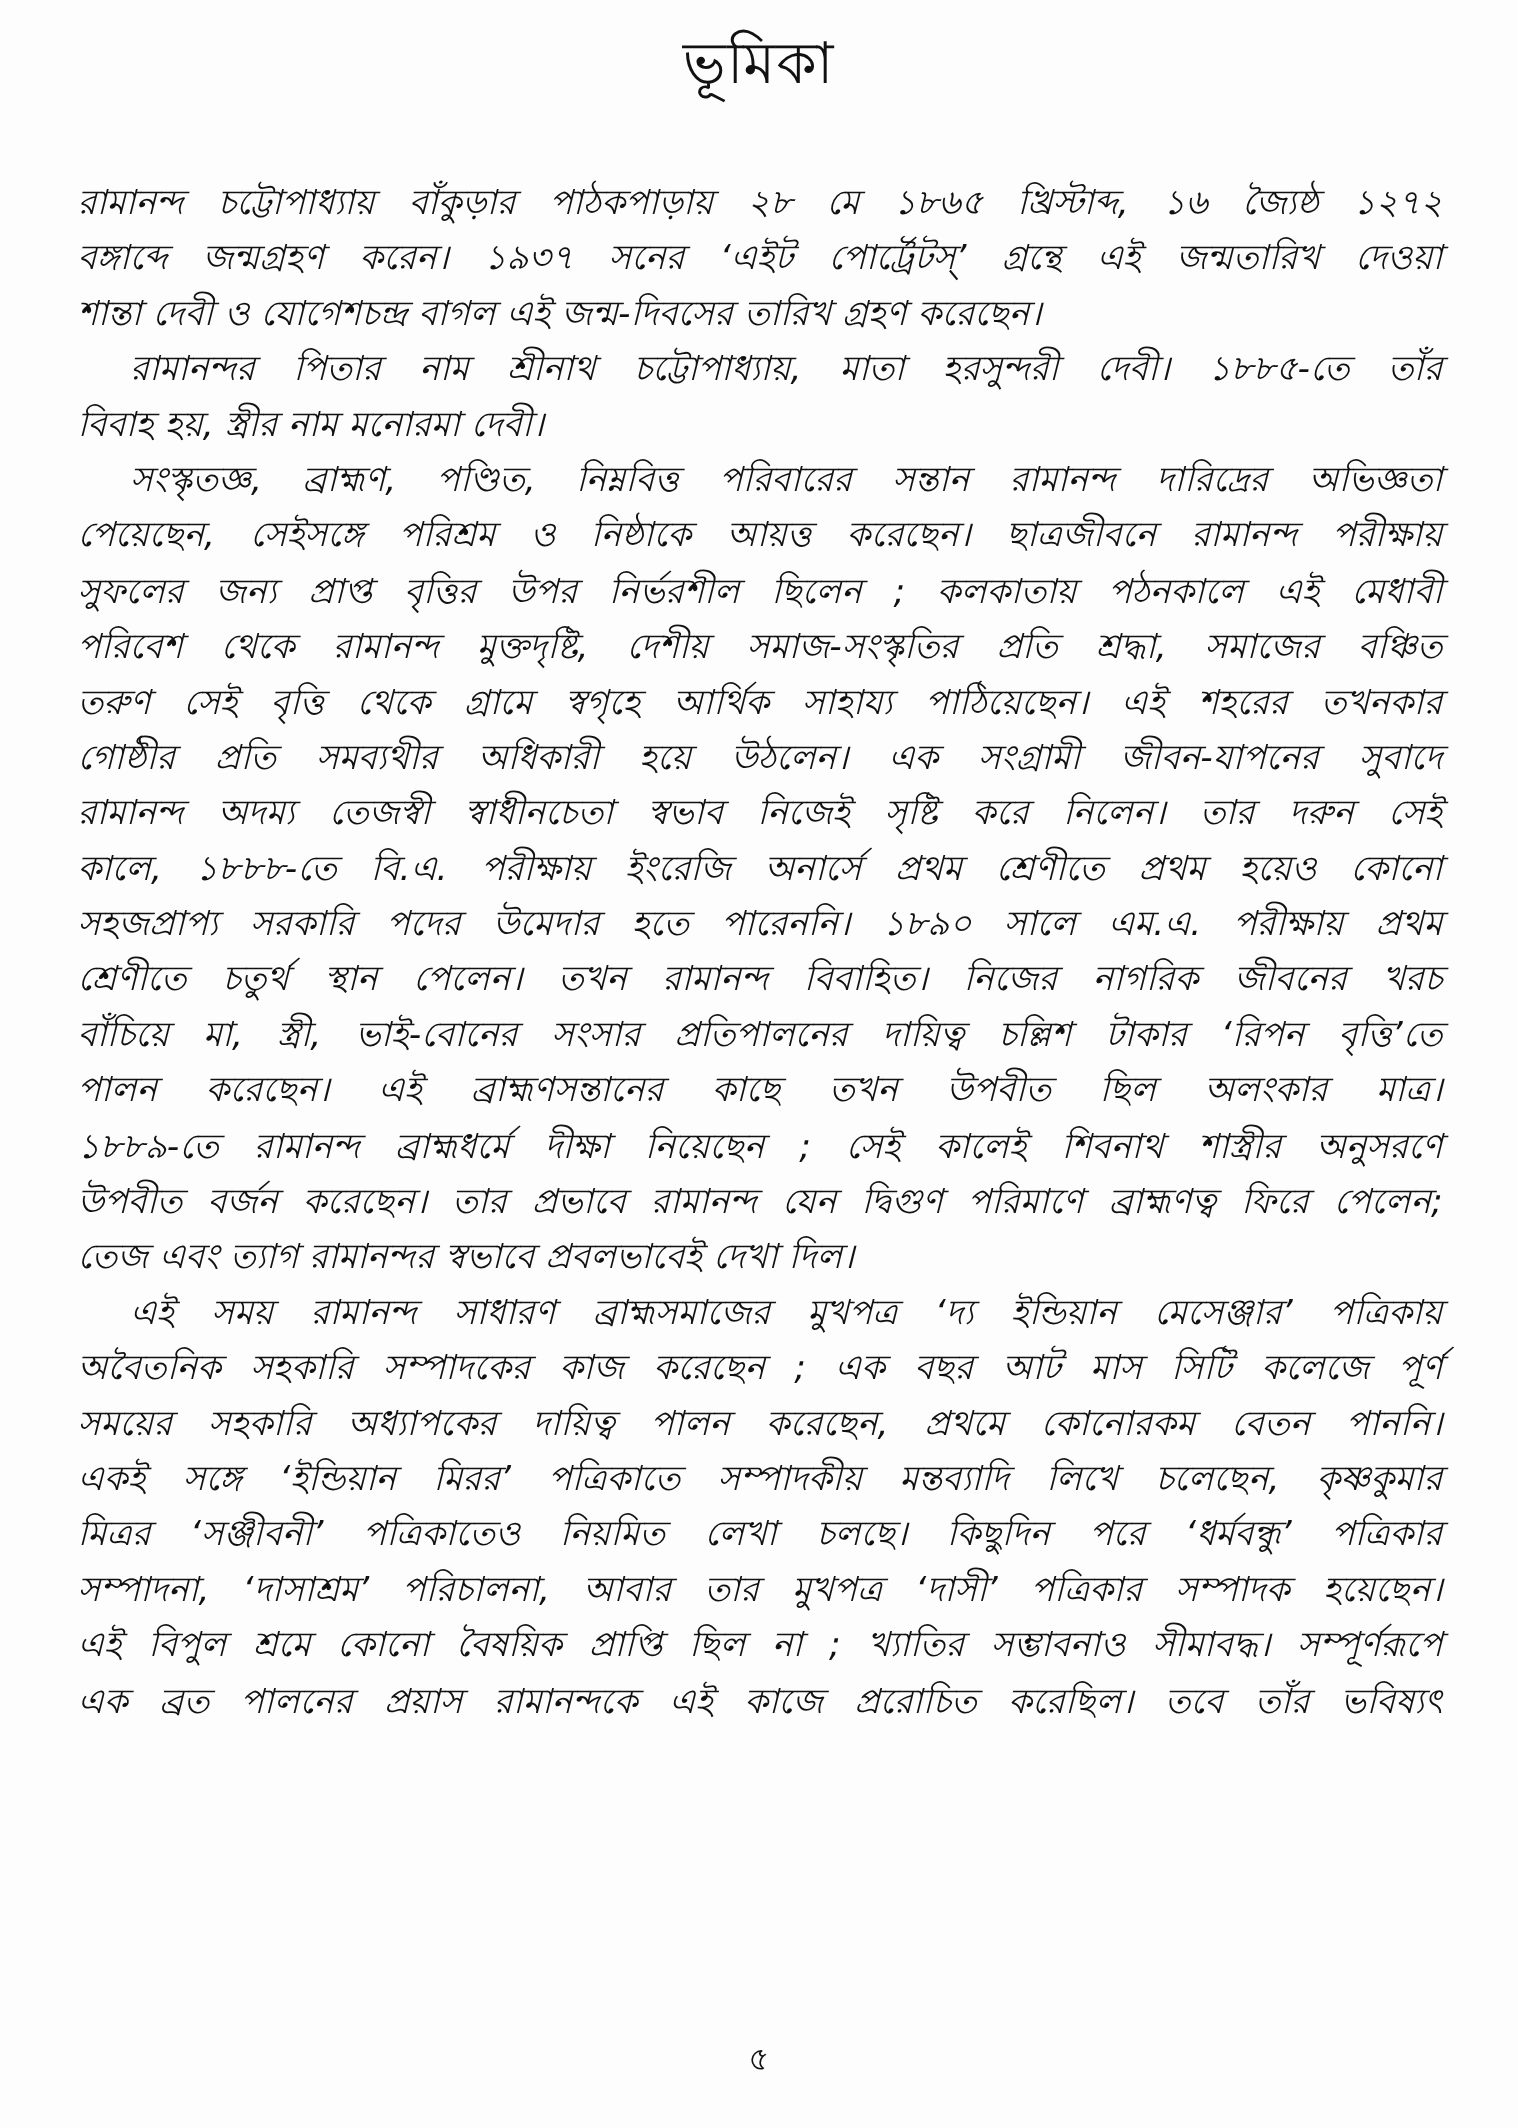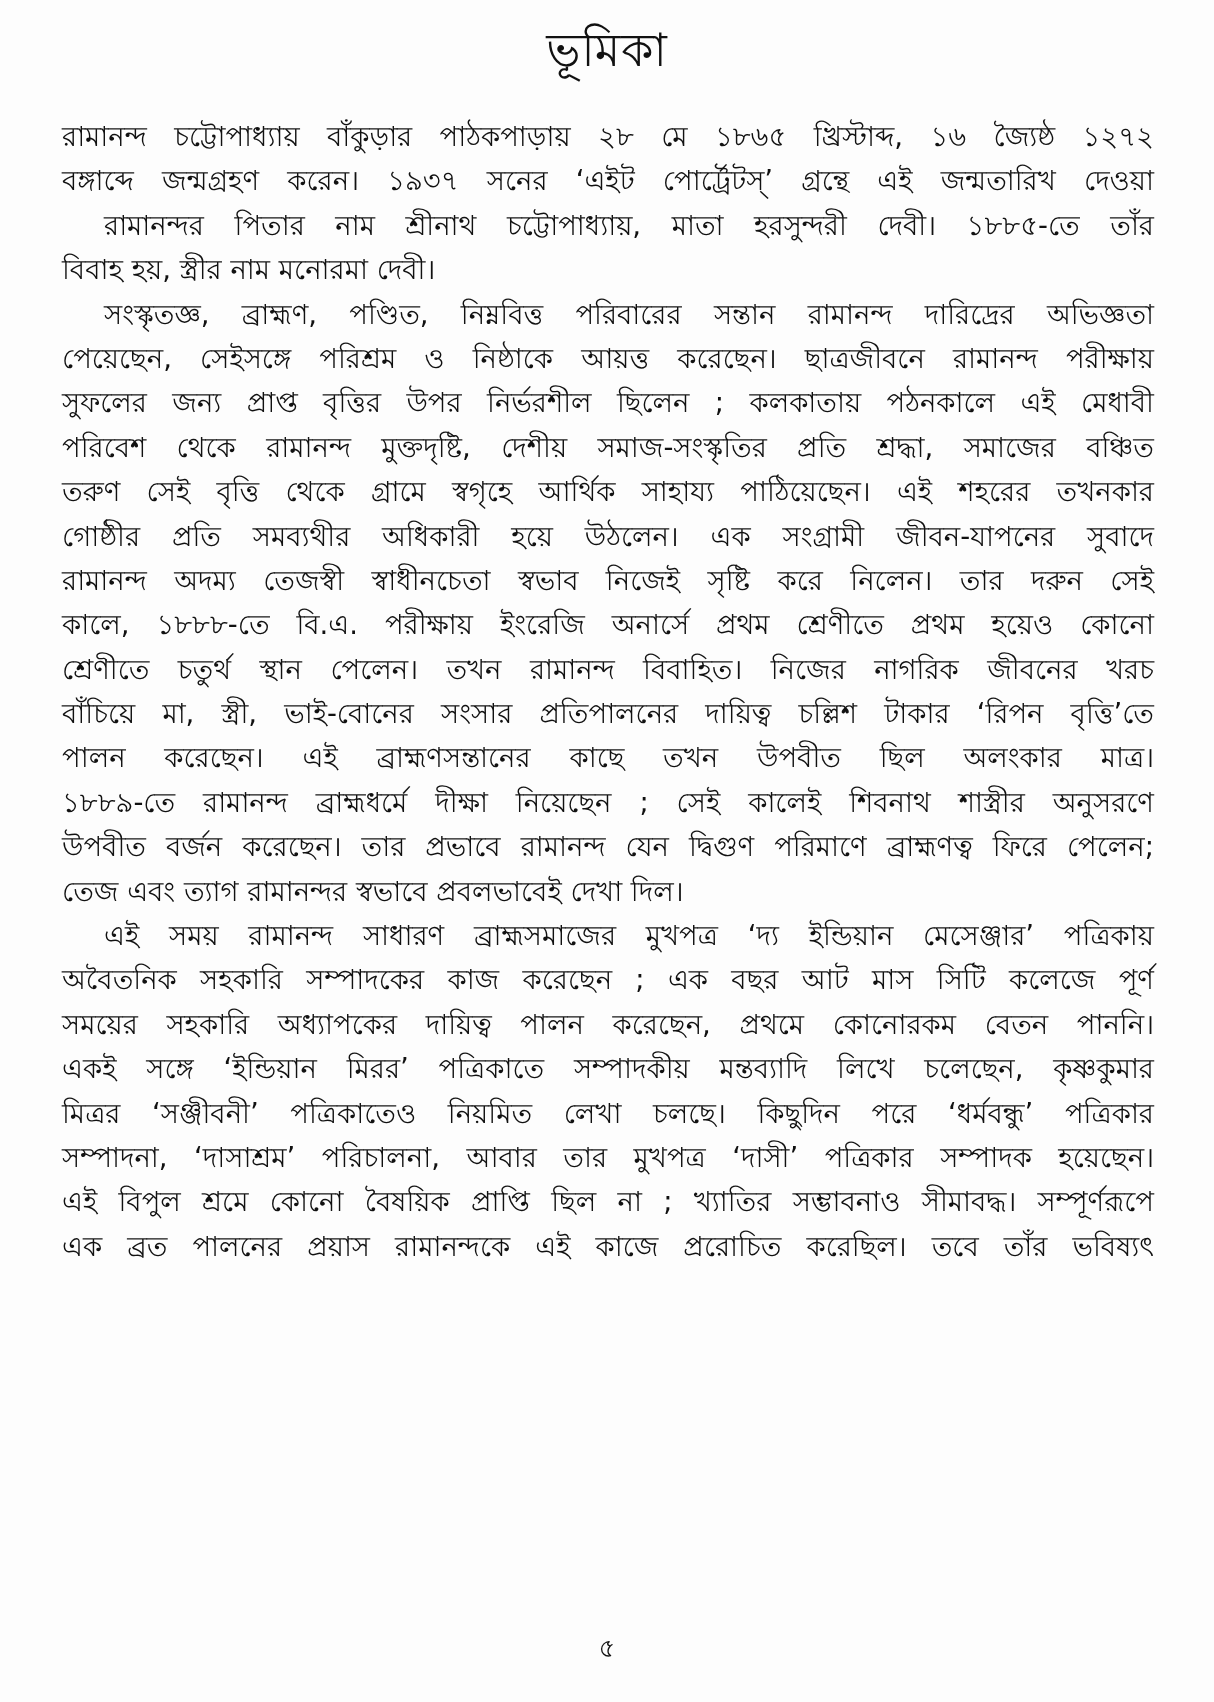--- a/index.html
+++ b/index.html
@@ -28,22 +28,23 @@
       left: 0;
       width: 1214px;
       text-align: center;
       font-size: 46px;
       line-height: 64px;
       letter-spacing: 1px;
     }
     .body-text {
       position: absolute;
       left: 62px;
-      top: 114px;
+      top: 140px;
       width: 1092px;
+      font-style: italic;
     }
     .line {
       display: block;
       height: 44.4px;
       line-height: 44.4px;
       font-size: 27.5px;
       white-space: nowrap;
       text-align: justify;
       text-align-last: justify;
       overflow: visible;
@@ -68,32 +69,34 @@
 <body>
 
 <div class="page">
 
   <div class="title">ভূমিকা</div>
 
   <div class="body-text">
 
     <span class="line">রামানন্দ চট্টোপাধ্যায় বাঁকুড়ার পাঠকপাড়ায় ২৮ মে ১৮৬৫ খ্রিস্টাব্দ, ১৬ জ্যৈষ্ঠ ১২৭২</span>
     <span class="line">বঙ্গাব্দে জন্মগ্রহণ করেন। ১৯৩৭ সনের ‘এইট পোর্ট্রেটস্’ গ্রন্থে এই জন্মতারিখ দেওয়া</span>
+    <span class="line last">শান্তা দেবী ও যোগেশচন্দ্র বাগল এই জন্ম-দিবসের তারিখ গ্রহণ করেছেন।</span>
 
     <span class="line indent">রামানন্দর পিতার নাম শ্রীনাথ চট্টোপাধ্যায়, মাতা হরসুন্দরী দেবী। ১৮৮৫-তে তাঁর</span>
     <span class="line last">বিবাহ হয়, স্ত্রীর নাম মনোরমা দেবী।</span>
 
     <span class="line indent">সংস্কৃতজ্ঞ, ব্রাহ্মণ, পণ্ডিত, নিম্নবিত্ত পরিবারের সন্তান রামানন্দ দারিদ্রের অভিজ্ঞতা</span>
     <span class="line">পেয়েছেন, সেইসঙ্গে পরিশ্রম ও নিষ্ঠাকে আয়ত্ত করেছেন। ছাত্রজীবনে রামানন্দ পরীক্ষায়</span>
     <span class="line">সুফলের জন্য প্রাপ্ত বৃত্তির উপর নির্ভরশীল ছিলেন ; কলকাতায় পঠনকালে এই মেধাবী</span>
     <span class="line">পরিবেশ থেকে রামানন্দ মুক্তদৃষ্টি, দেশীয় সমাজ-সংস্কৃতির প্রতি শ্রদ্ধা, সমাজের বঞ্চিত</span>
     <span class="line">তরুণ সেই বৃত্তি থেকে গ্রামে স্বগৃহে আর্থিক সাহায্য পাঠিয়েছেন। এই শহরের তখনকার</span>
     <span class="line">গোষ্ঠীর প্রতি সমব্যথীর অধিকারী হয়ে উঠলেন। এক সংগ্রামী জীবন-যাপনের সুবাদে</span>
     <span class="line">রামানন্দ অদম্য তেজস্বী স্বাধীনচেতা স্বভাব নিজেই সৃষ্টি করে নিলেন। তার দরুন সেই</span>
     <span class="line">কালে, ১৮৮৮-তে বি.এ. পরীক্ষায় ইংরেজি অনার্সে প্রথম শ্রেণীতে প্রথম হয়েও কোনো</span>
+    <span class="line">সহজপ্রাপ্য সরকারি পদের উমেদার হতে পারেননি। ১৮৯০ সালে এম.এ. পরীক্ষায় প্রথম</span>
     <span class="line">শ্রেণীতে চতুর্থ স্থান পেলেন। তখন রামানন্দ বিবাহিত। নিজের নাগরিক জীবনের খরচ</span>
     <span class="line">বাঁচিয়ে মা, স্ত্রী, ভাই-বোনের সংসার প্রতিপালনের দায়িত্ব চল্লিশ টাকার ‘রিপন বৃত্তি’তে</span>
     <span class="line">পালন করেছেন। এই ব্রাহ্মণসন্তানের কাছে তখন উপবীত ছিল অলংকার মাত্র।</span>
     <span class="line">১৮৮৯-তে রামানন্দ ব্রাহ্মধর্মে দীক্ষা নিয়েছেন ; সেই কালেই শিবনাথ শাস্ত্রীর অনুসরণে</span>
     <span class="line">উপবীত বর্জন করেছেন। তার প্রভাবে রামানন্দ যেন দ্বিগুণ পরিমাণে ব্রাহ্মণত্ব ফিরে পেলেন;</span>
     <span class="line last">তেজ এবং ত্যাগ রামানন্দর স্বভাবে প্রবলভাবেই দেখা দিল।</span>
 
     <span class="line indent">এই সময় রামানন্দ সাধারণ ব্রাহ্মসমাজের মুখপত্র ‘দ্য ইন্ডিয়ান মেসেঞ্জার’ পত্রিকায়</span>
     <span class="line">অবৈতনিক সহকারি সম্পাদকের কাজ করেছেন ; এক বছর আট মাস সিটি কলেজে পূর্ণ</span>
     <span class="line">সময়ের সহকারি অধ্যাপকের দায়িত্ব পালন করেছেন, প্রথমে কোনোরকম বেতন পাননি।</span>

